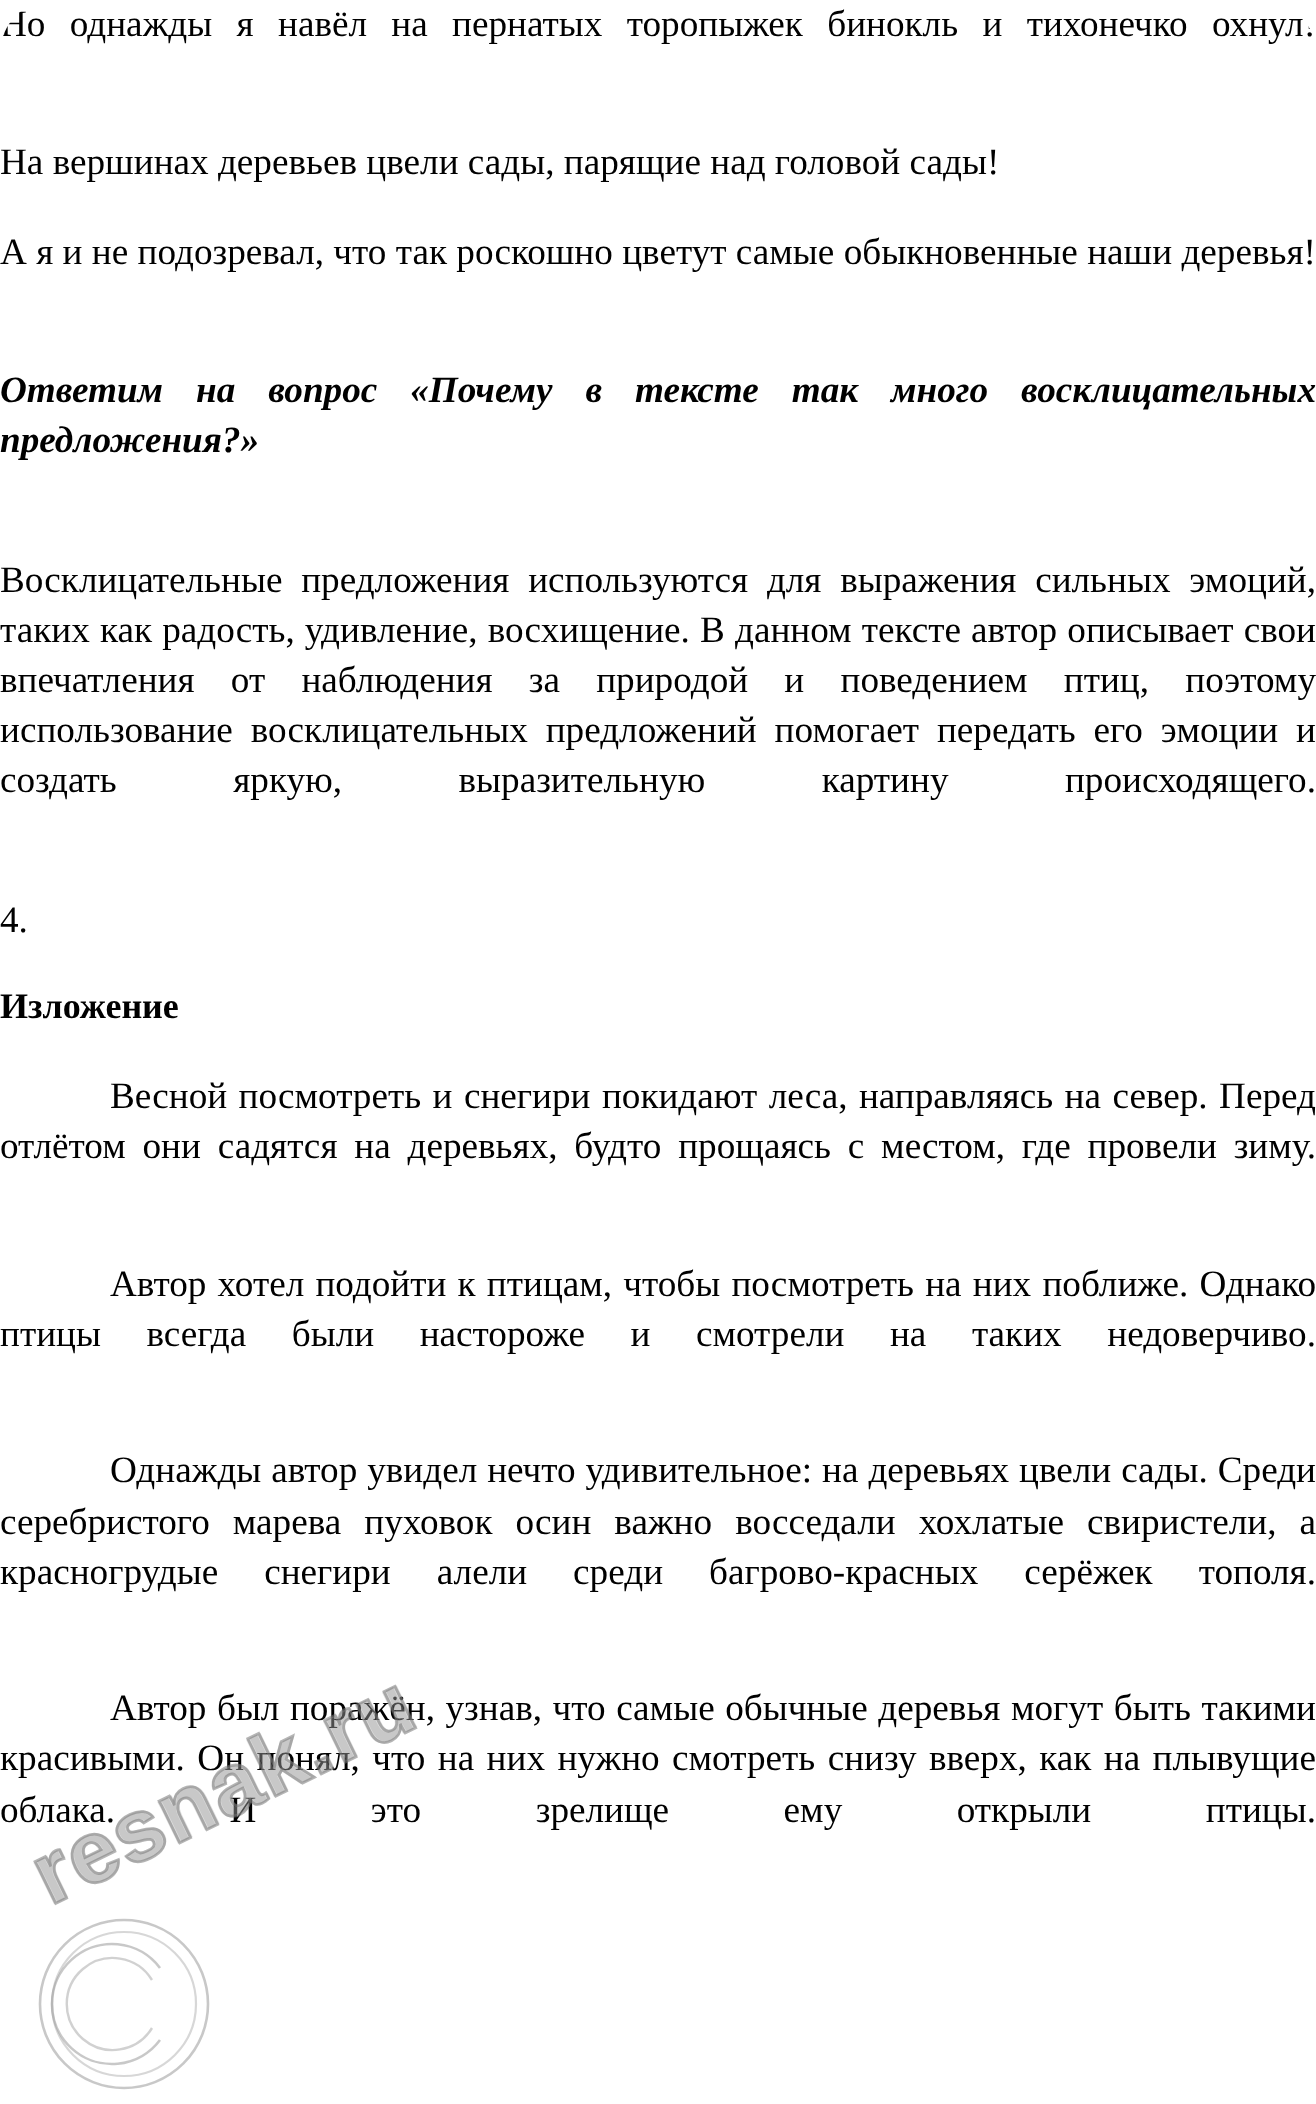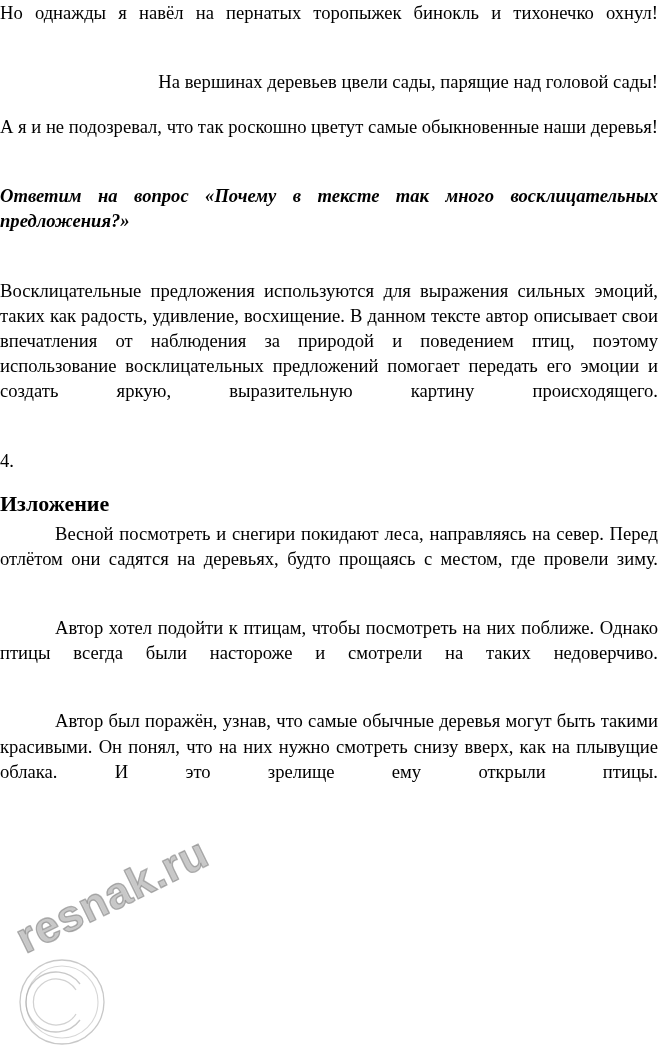--- a/index.html
+++ b/index.html
@@ -14,20 +14,21 @@
     color: #000000;
   }
 
   #page {
     position: relative;
     width: 658px;
     height: 1052px;
     overflow: hidden;
     background: #ffffff;
     box-sizing: border-box;
+    border-radius: 27px;
   }
 
   #doc {
     position: relative;
     z-index: 2;
     padding: 0;
   }
 
   p.para {
     margin: 0 0 19px 0;
@@ -41,21 +42,21 @@
   }
 
   
   p.para::after {
     content: "";
     display: inline-block;
     width: 100%;
   }
 
   p.para.no-justify {
-    text-align: right;
+    text-align: left;
   }
   p.para.no-justify::after { content: none; display: none; }
 
   p.heading-italic {
     font-style: italic;
     font-weight: bold;
     margin: 1px 0 19px 0;
     font-size: 18.6px;
     line-height: 25.2px;
     text-align: justify;
@@ -68,22 +69,22 @@
 
   p.numbered {
     margin: 0 0 18px 0;
     font-size: 18.6px;
     line-height: 25.2px;
     text-align: left;
   }
 
   p.heading-bold {
     font-weight: bold;
-    margin: 0 0 5px 0;
-    font-size: 22px;
+    margin: 0 0 20px 0;
+    font-size: 18px;
     line-height: 25.2px;
     text-align: left;
   }
 
   p.indented {
     text-indent: 55px;
     margin: 0 0 18px 0;
     font-size: 18.6px;
     line-height: 25.2px;
     text-align: justify;
@@ -150,20 +151,21 @@
     <p class="para">Восклицательные предложения используются для выражения сильных эмоций, таких как радость, удивление, восхищение. В данном тексте автор описывает свои впечатления от наблюдения за природой и поведением птиц, поэтому использование восклицательных предложений помогает передать его эмоции и создать яркую, выразительную картину происходящего.</p>
 
     <p class="numbered">4.</p>
 
     <p class="heading-bold">Изложение</p>
 
     <p class="indented">Весной посмотреть и снегири покидают леса, направляясь на север. Перед отлётом они садятся на деревьях, будто прощаясь с местом, где провели зиму.</p>
 
     <p class="indented">Автор хотел подойти к птицам, чтобы посмотреть на них поближе. Однако птицы всегда были настороже и смотрели на таких недоверчиво.</p>
 
+    <p class="indented">Однажды автор увидел нечто удивительное: на деревьях цвели сады. Среди серебристого марева пуховок осин важно восседали хохлатые свиристели, а красногрудые снегири алели среди багрово-красных серёжек тополя.</p>
 
     <p class="indented">Автор был поражён, узнав, что самые обычные деревья могут быть такими красивыми. Он понял, что на них нужно смотреть снизу вверх, как на плывущие облака. И это зрелище ему открыли птицы.</p>
 
   </div>
 
   <div id="watermark">
     <div class="wm-text">resnak.ru</div>
 
     <svg class="wm-copyright" viewBox="0 0 88 88">
       <circle cx="44" cy="44" r="42" fill="none" stroke="#9a9a9a" stroke-width="1.3" opacity="0.55"></circle>

